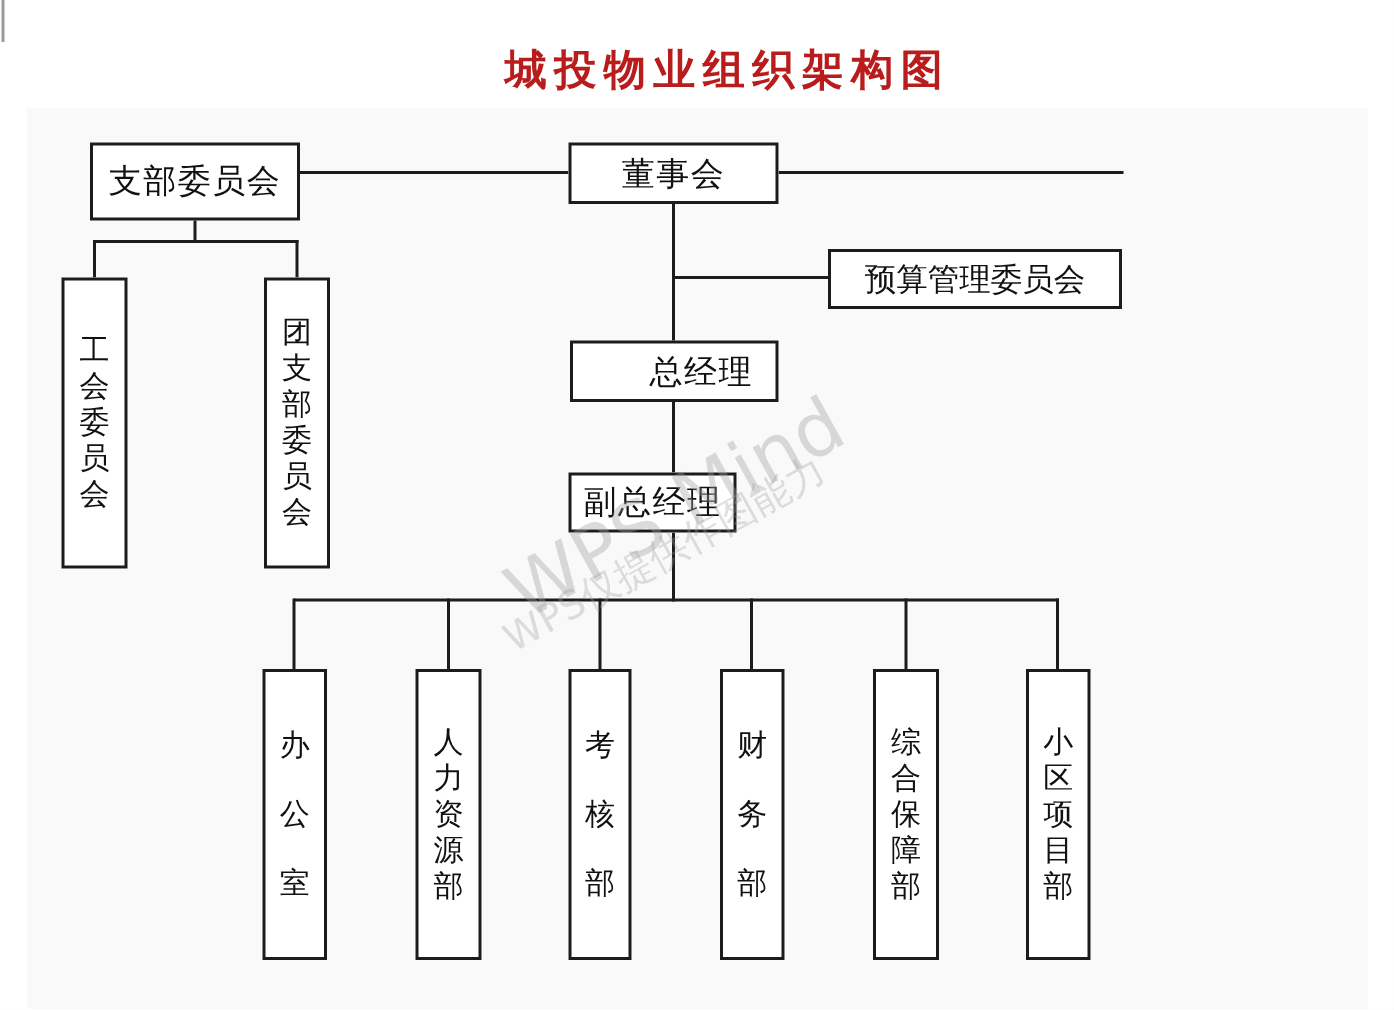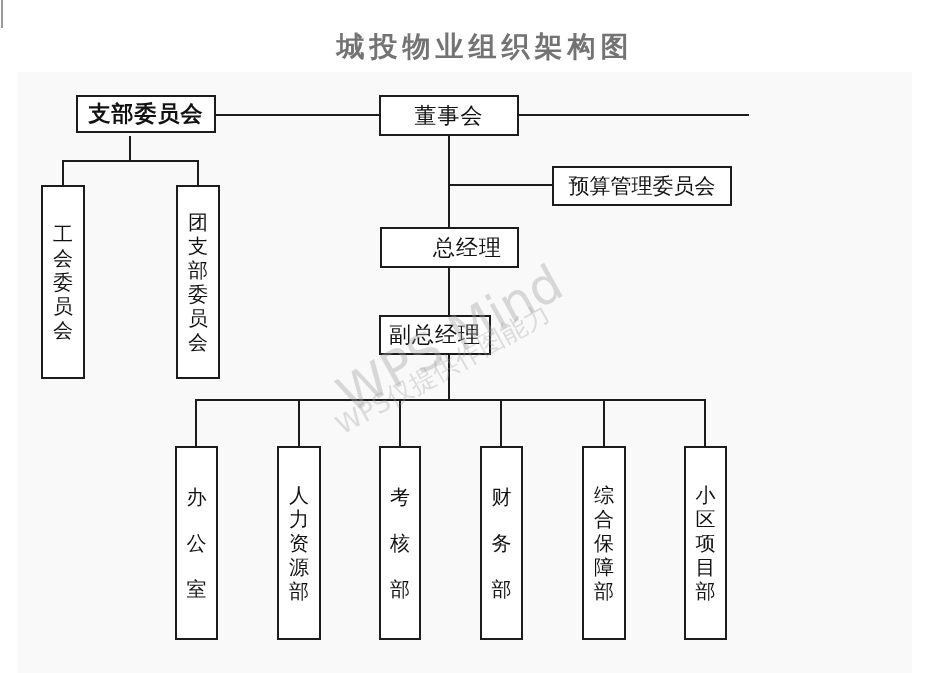--- a/index.html
+++ b/index.html
@@ -19,21 +19,21 @@
     width: 894px; height: 601px;
     background: #f9f9f9;
   }
   .title {
     position: absolute;
     left: 320px; top: 28px; width: 330px;
     text-align: center;
     font-size: 28px;
     font-weight: 700;
     letter-spacing: 5px;
-    color: #737373;
+    color: #b91c1c;
     white-space: nowrap;
   }
   .hbox {
     position: absolute;
     background: #ffffff;
     border: 2px solid #1c1c1c;
     display: flex;
     align-items: center;
     justify-content: center;
     font-size: 22px;
@@ -120,23 +120,23 @@
   <div class="line" style="left:448px; top:268px; width:2px; height:47px;"></div>
   <div class="line" style="left:448px; top:355px; width:2px; height:46px;"></div>
   <div class="line" style="left:196px; top:399px; width:510px; height:2px;"></div>
   <div class="line" style="left:195px; top:399px; width:2px; height:47px;"></div>
   <div class="line" style="left:298px; top:399px; width:2px; height:47px;"></div>
   <div class="line" style="left:399px; top:399px; width:2px; height:47px;"></div>
   <div class="line" style="left:500px; top:399px; width:2px; height:47px;"></div>
   <div class="line" style="left:603px; top:399px; width:2px; height:47px;"></div>
   <div class="line" style="left:704px; top:399px; width:2px; height:47px;"></div>
 
-  <div class="hbox" style="left:76px; top:95px; width:140px; height:38px;font-weight:bold;">支部委员会</div>
+  <div class="hbox" style="left:60px; top:95px; width:140px; height:52px;">支部委员会</div>
   <div class="hbox" style="left:379px; top:95px; width:140px; height:41px;">董事会</div>
-  <div class="hbox small-text" style="left:552px; top:166px; width:180px; height:40px;">预算管理委员会</div>
+  <div class="hbox small-text" style="left:552px; top:166px; width:196px; height:40px;">预算管理委员会</div>
   <div class="hbox" style="left:380px; top:227px; width:139px; height:41px;padding-left:36px;">总经理</div>
   <div class="hbox" style="left:379px; top:315px; width:112px; height:40px;">副总经理</div>
 
   <div class="vbox" style="left:41px; top:185px; width:44px; height:194px;">
     <div class="vtext">
         <span>工</span>
         <span>会</span>
         <span>委</span>
         <span>员</span>
         <span>会</span>

